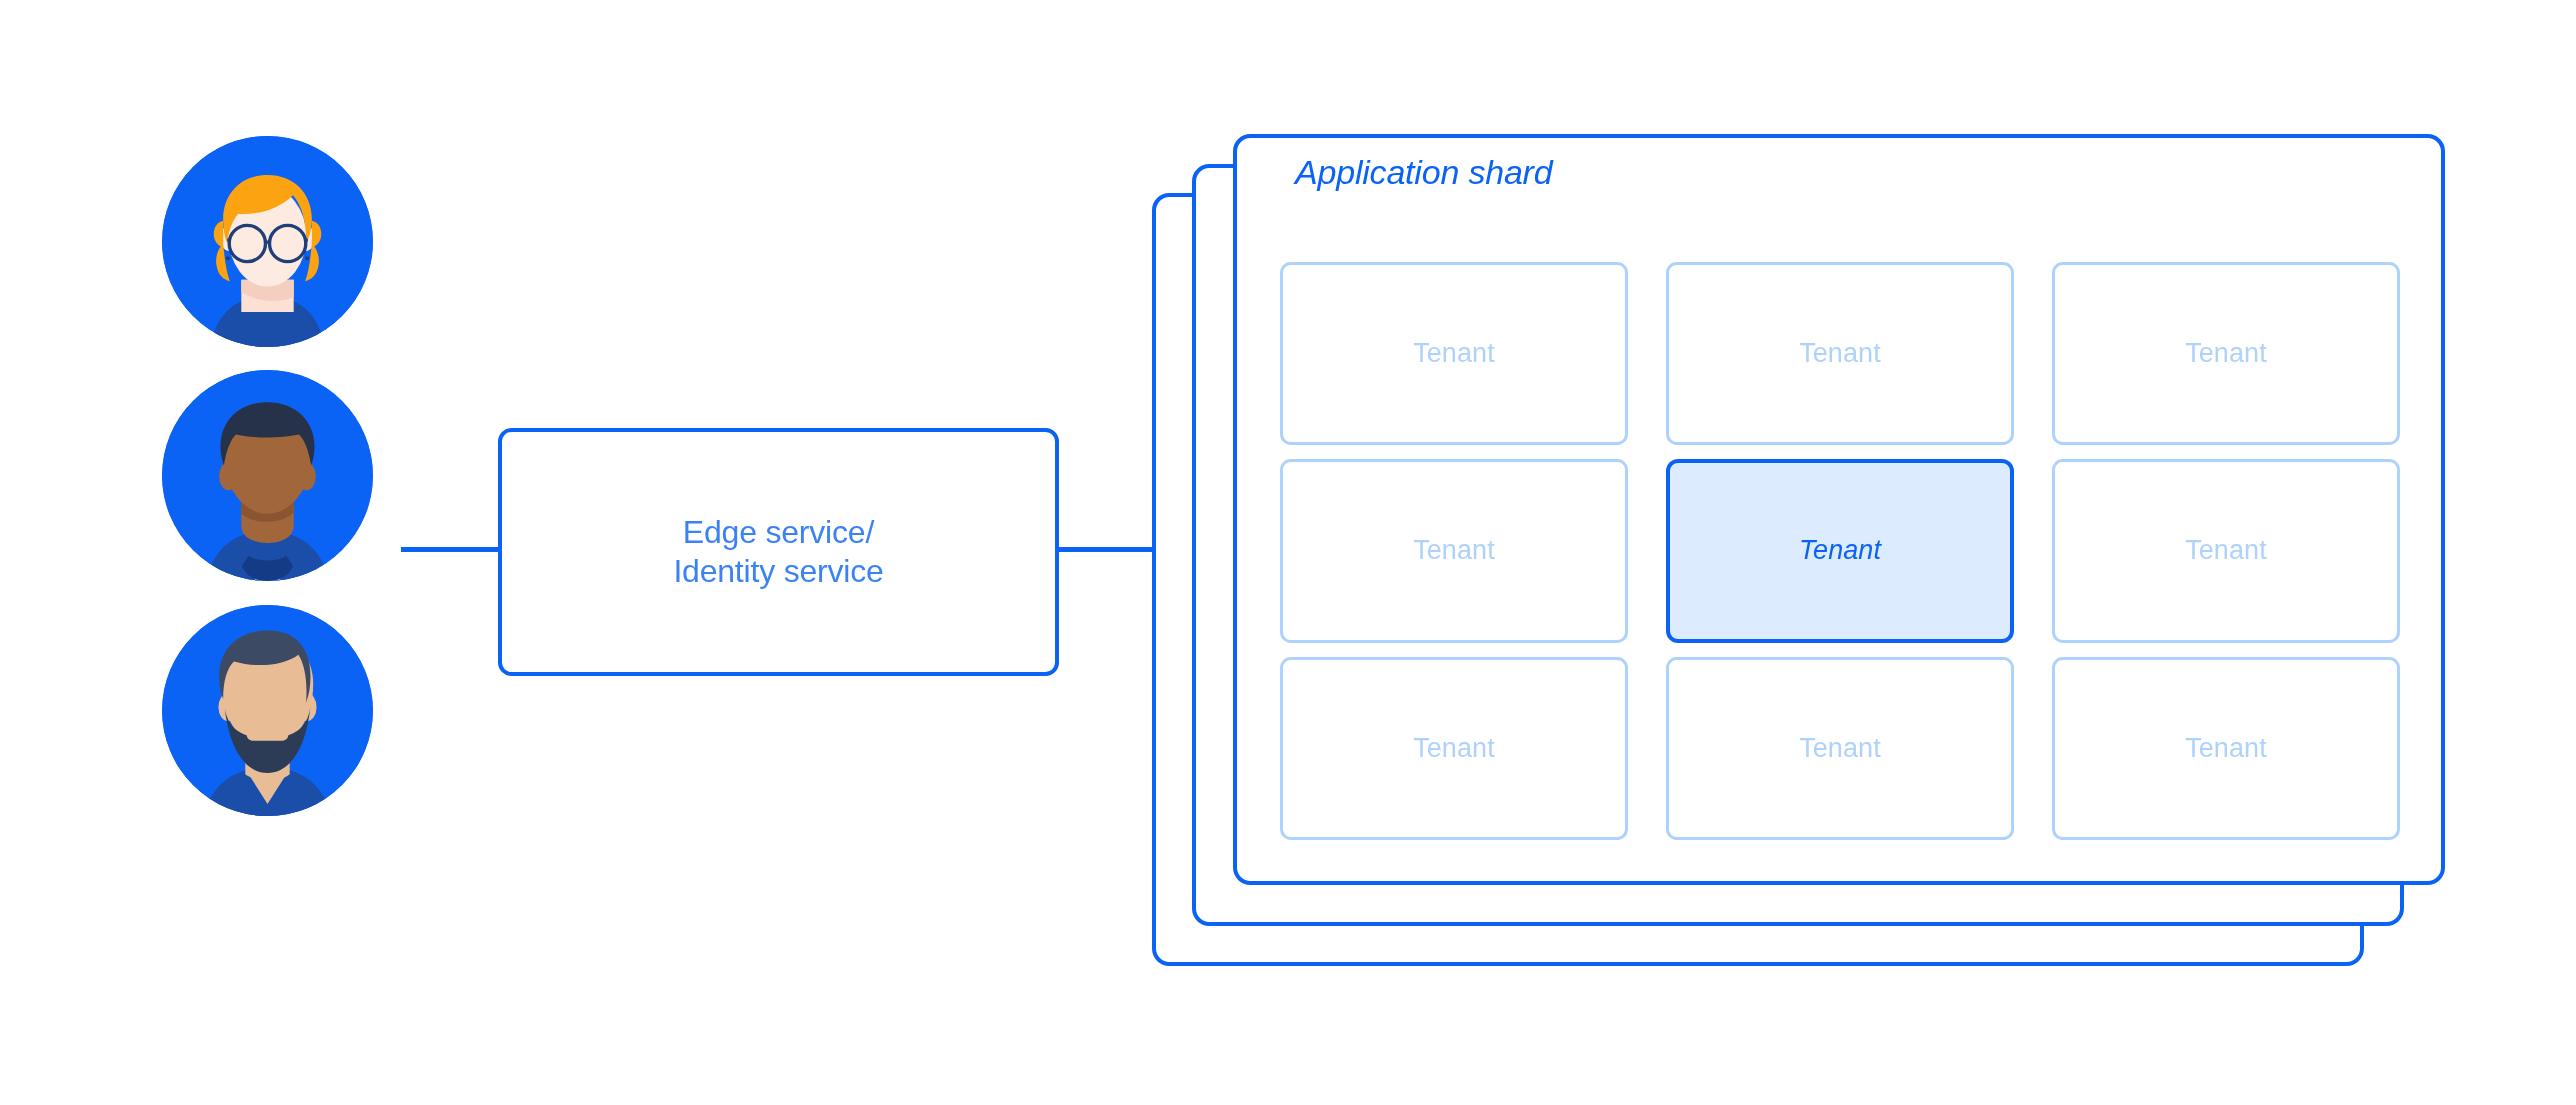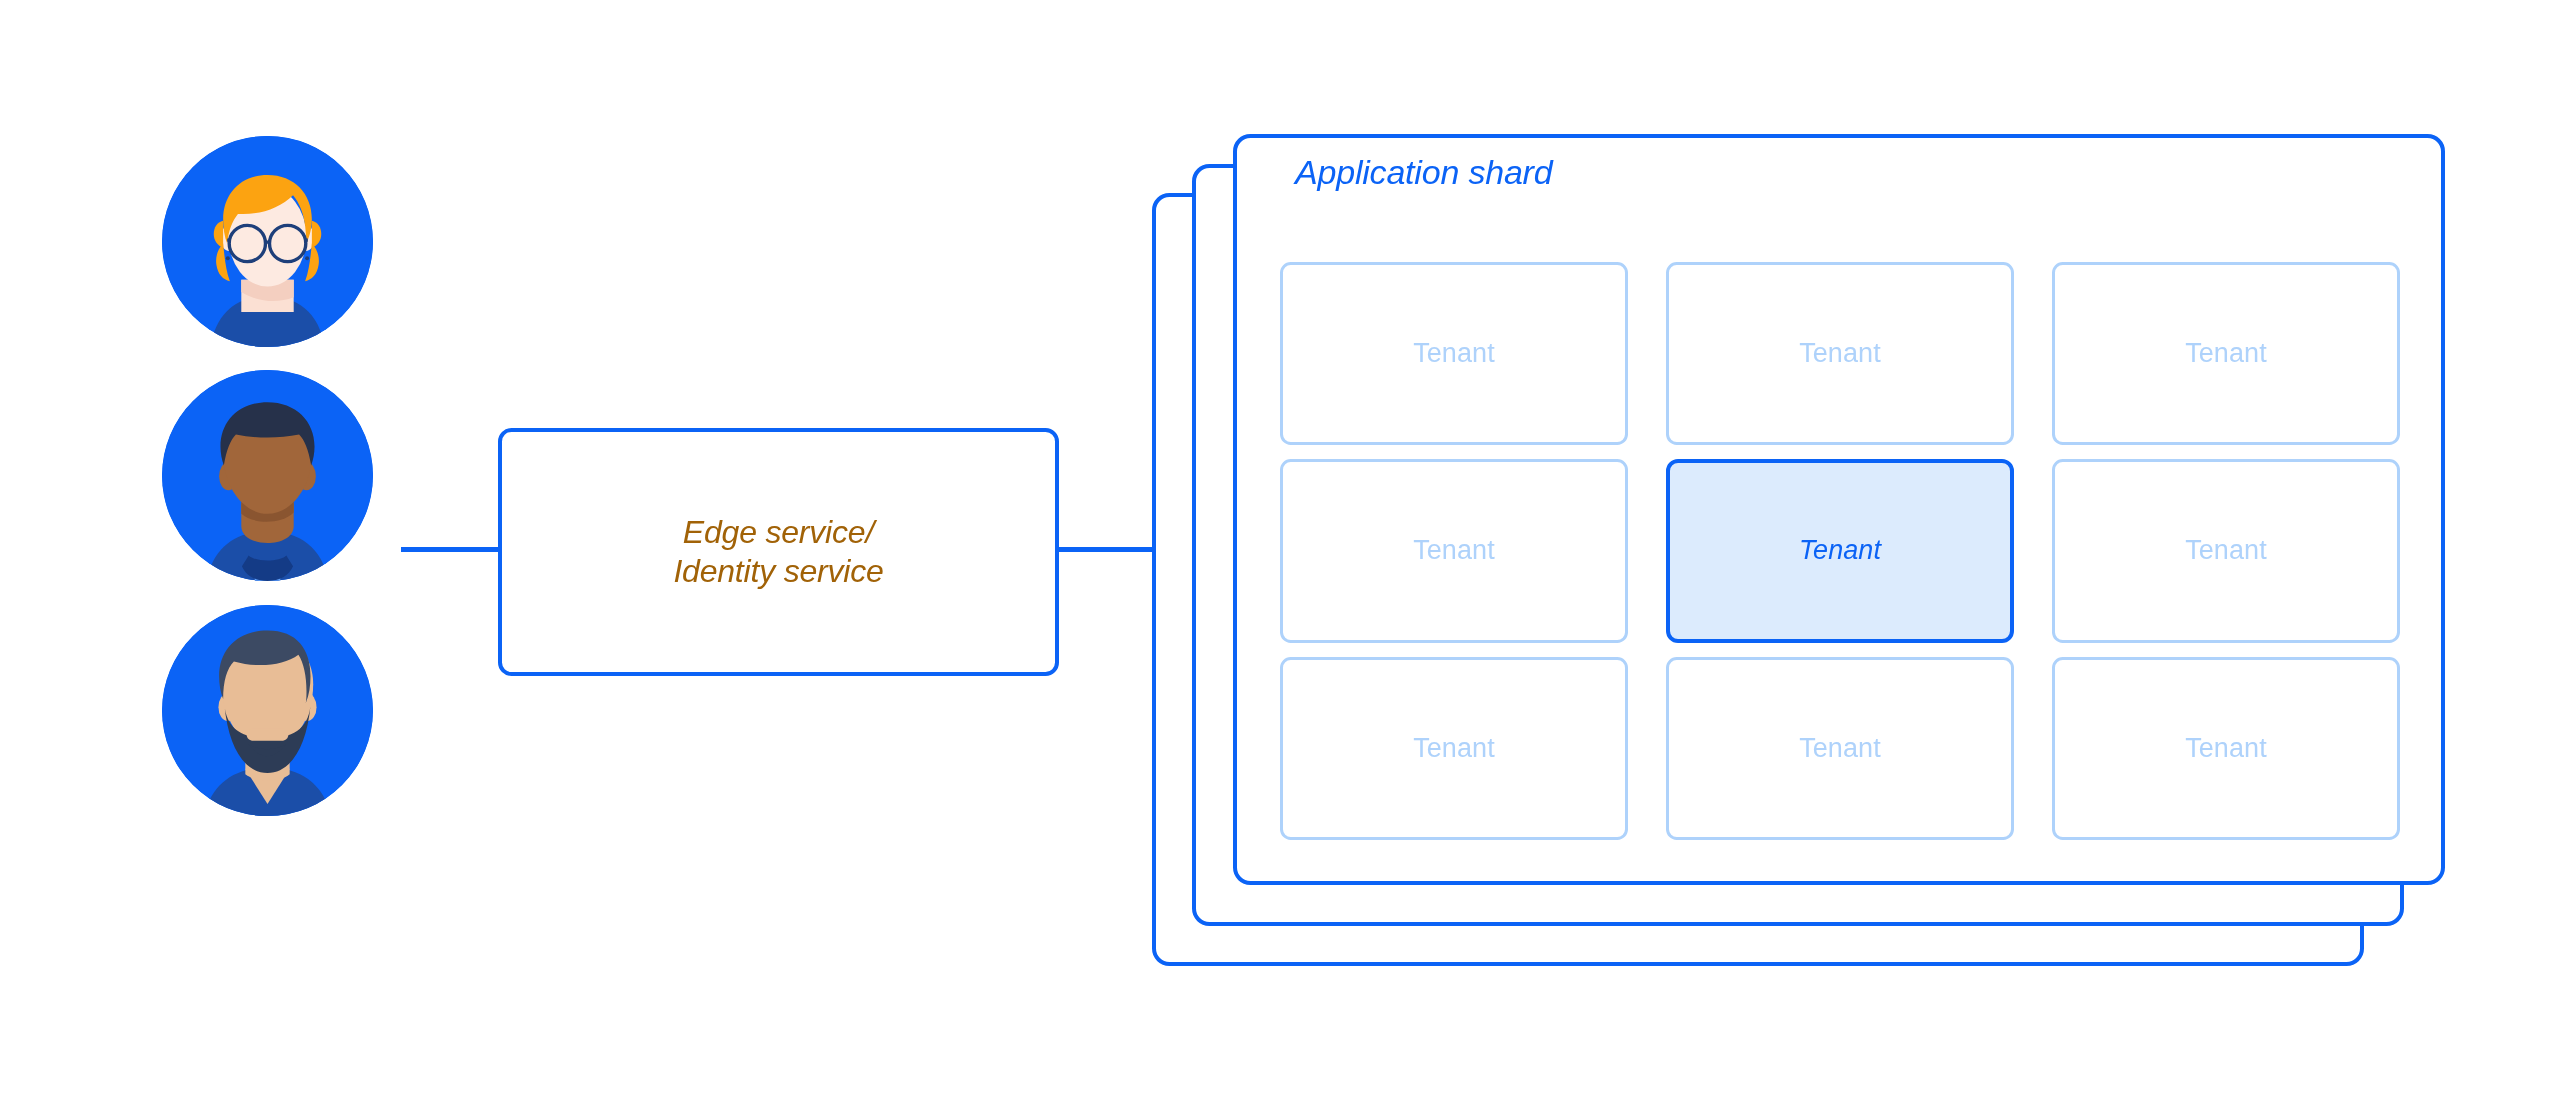--- a/index.html
+++ b/index.html
@@ -51,22 +51,21 @@
     box-sizing: border-box;
     border: 4.7px solid #0b63f6;
     border-radius: 13.4px;
     background: #ffffff;
     display: flex;
     align-items: center;
     justify-content: center;
     z-index: 3;
   }
   #edge-service-label {
-    color: #a16207;
-    font-style: italic;
+    color: #3b82f6;
     font-size: 32px;
     line-height: 1.22;
     text-align: center;
     white-space: pre-line;
     letter-spacing: -0.2px;
   }
 
   
   .shard-card {
     position: absolute;

